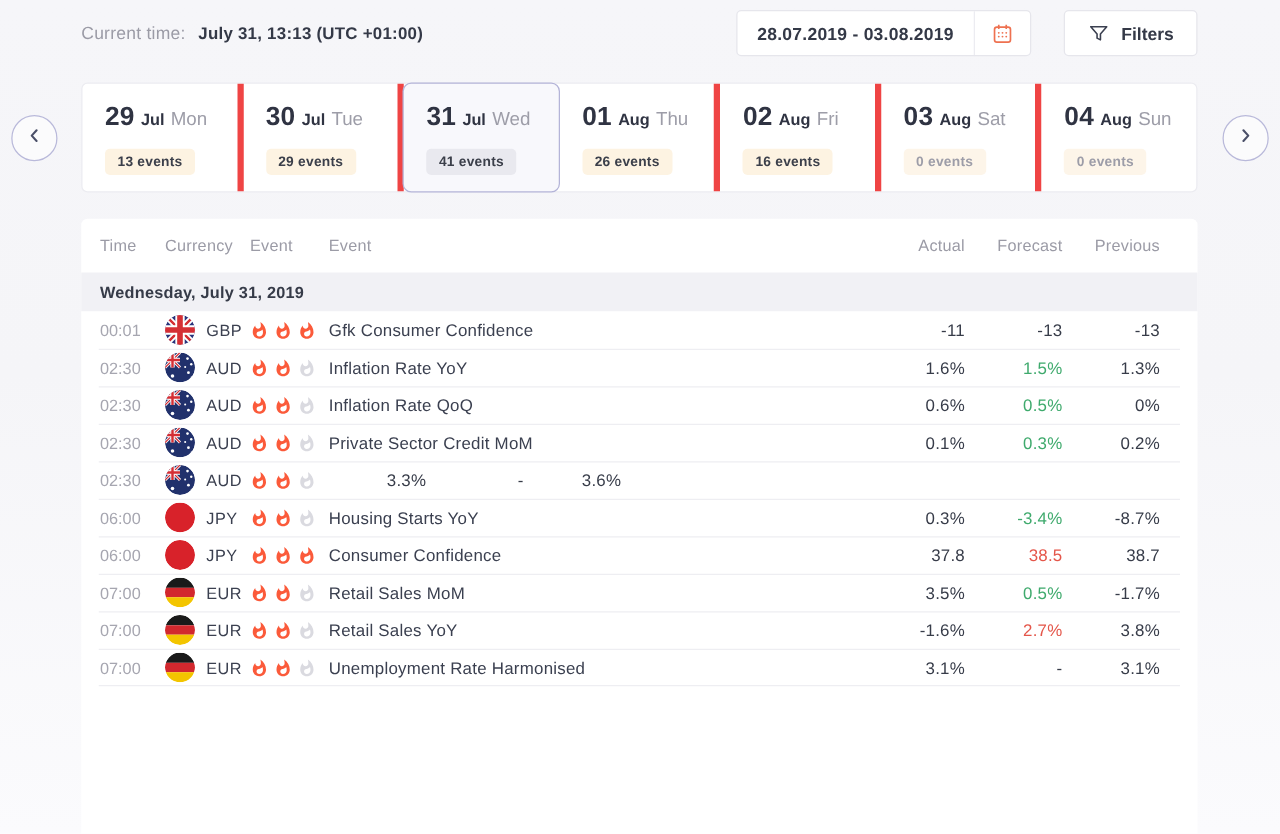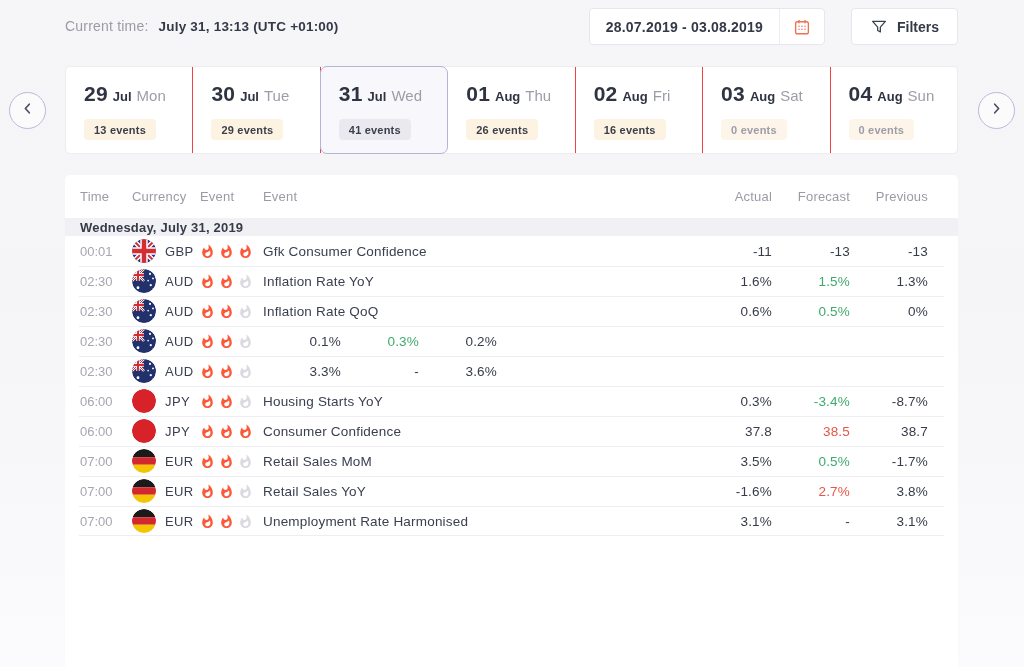--- a/index.html
+++ b/index.html
@@ -24,39 +24,39 @@
   .filters { padding:0 18px; gap:9px; font-weight:600; }
   .ico16 svg { width:18px; height:18px; display:block; }
   
   .arrow-btn { position:absolute; top:92px; width:37px; height:37px; border-radius:50%;
                border:1px solid #b9b9da; background:rgba(255,255,255,.55);
                display:flex; align-items:center; justify-content:center; cursor:pointer; }
   .arrow-btn.left { left:9px; } .arrow-btn.right { right:9px; }
   .arrow-btn svg { width:17px; height:17px; }
   .tabs-row { position:absolute; top:66px; left:65px; width:893px; height:88px;
               display:flex; background:#fff; border:1px solid #ececf1; border-radius:5px; }
-  .tab { flex:1; padding:15px 0 0 18px; border-right:1px solid #ef4444; cursor:pointer; position:relative; }
+  .tab { flex:1; padding:15px 0 0 18px; border-right:5px solid #ef4444; cursor:pointer; position:relative; }
   .tab:last-child { border-right:none; }
   .tab .day { font-size:21px; font-weight:700; color:#2f3342; letter-spacing:.2px; }
   .tab .mon { font-size:13px; font-weight:700; color:#2f3342; margin-left:5px; }
   .tab .wd  { font-size:15px; color:#9d9da8; margin-left:5px; }
   .badge { display:inline-block; margin-top:13px; padding:5px 10px 4px; border-radius:4px;
            background:#fdf3e2; font-size:11px; font-weight:700; color:#3b3f4a; letter-spacing:.2px; }
   .tab.zero .badge { color:#9d9da8; background:#fdf5e9; }
   .tab.selected { background:#f8f8fc; border:1px solid #b4b4d8; border-radius:7px;
                   margin:-1px 0 -1px -1px; z-index:2; }
   .tab.selected .badge { background:#e9e9ef; }
   
   .table-card { position:absolute; top:175px; left:65px; width:893px; height:510px;
                 background:#fff; border-radius:5px 5px 0 0; }
   .t-header { display:flex; align-items:center; height:43px; padding:0 30px 0 15px;
               color:#9b9ba6; font-size:13px; letter-spacing:.2px; }
   .col-time { width:52px; } .col-cur { width:68px; } .col-imp { width:63px; }
   .col-event { flex:1; } .col-val { width:78px; text-align:right; }
-  .date-band { height:18px; background:#f1f1f5; display:flex; align-items:center;
+  .date-band { height:31px; background:#f1f1f5; display:flex; align-items:center;
                padding-left:15px; font-size:13px; font-weight:700; color:#363b48; letter-spacing:.2px; }
   .row { display:flex; align-items:center; height:30px; padding:0 30px 0 15px;
          position:relative; cursor:pointer; }
   .row + .row::before { content:""; position:absolute; top:0; left:14px; right:14px;
                         height:1px; background:#eeeef2; }
   .row:last-child::after { content:""; position:absolute; bottom:0; left:14px; right:14px;
                            height:1px; background:#eeeef2; }
   .row .time { width:52px; color:#a6a6b0; font-size:13px; }
   .row .cur { width:68px; display:flex; align-items:center; gap:9px; }
   .flag { width:24px; height:24px; border-radius:50%; overflow:hidden; flex:none; }
@@ -348,20 +348,21 @@
           <span class="flame active"><svg viewBox="0 0 24 24" fill="currentColor">
               <path d="M13.3.9c.4 2 .6 3.6.6 4.8 0 2.1-1.4 3.8-3.5 3.8-2.1 0-3.7-1.7-3.7-3.8v-.4C4.7 7.5 3.5 10.6 3.5 14c0 4.7 3.8 8.5 8.5 8.5s8.5-3.8 8.5-8.5c0-5.5-2.7-10-7.2-13.1zM11.7 19.5c-1.8 0-3.3-1.4-3.3-3.2 0-1.7 1.1-2.8 2.9-3.2 1.8-.4 3.7-1.2 4.7-2.6.4 1.3.6 2.7.6 4.1 0 2.7-2.2 4.9-4.9 4.9z"></path>
             </svg></span>
           <span class="flame active"><svg viewBox="0 0 24 24" fill="currentColor">
               <path d="M13.3.9c.4 2 .6 3.6.6 4.8 0 2.1-1.4 3.8-3.5 3.8-2.1 0-3.7-1.7-3.7-3.8v-.4C4.7 7.5 3.5 10.6 3.5 14c0 4.7 3.8 8.5 8.5 8.5s8.5-3.8 8.5-8.5c0-5.5-2.7-10-7.2-13.1zM11.7 19.5c-1.8 0-3.3-1.4-3.3-3.2 0-1.7 1.1-2.8 2.9-3.2 1.8-.4 3.7-1.2 4.7-2.6.4 1.3.6 2.7.6 4.1 0 2.7-2.2 4.9-4.9 4.9z"></path>
             </svg></span>
           <span class="flame"><svg viewBox="0 0 24 24" fill="currentColor">
               <path d="M13.3.9c.4 2 .6 3.6.6 4.8 0 2.1-1.4 3.8-3.5 3.8-2.1 0-3.7-1.7-3.7-3.8v-.4C4.7 7.5 3.5 10.6 3.5 14c0 4.7 3.8 8.5 8.5 8.5s8.5-3.8 8.5-8.5c0-5.5-2.7-10-7.2-13.1zM11.7 19.5c-1.8 0-3.3-1.4-3.3-3.2 0-1.7 1.1-2.8 2.9-3.2 1.8-.4 3.7-1.2 4.7-2.6.4 1.3.6 2.7.6 4.1 0 2.7-2.2 4.9-4.9 4.9z"></path>
             </svg></span>
         </span>
+    <span class="event-name">Private Sector Credit MoM</span>
     <span class="val v-actual">0.1%</span>
     <span class="val v-forecast green">0.3%</span>
     <span class="val v-previous">0.2%</span>
   </div>
 
   <div class="row">
     <span class="time">02:30</span>
     <span class="cur">
       <span class="flag">
             <svg viewBox="0 0 32 32">

